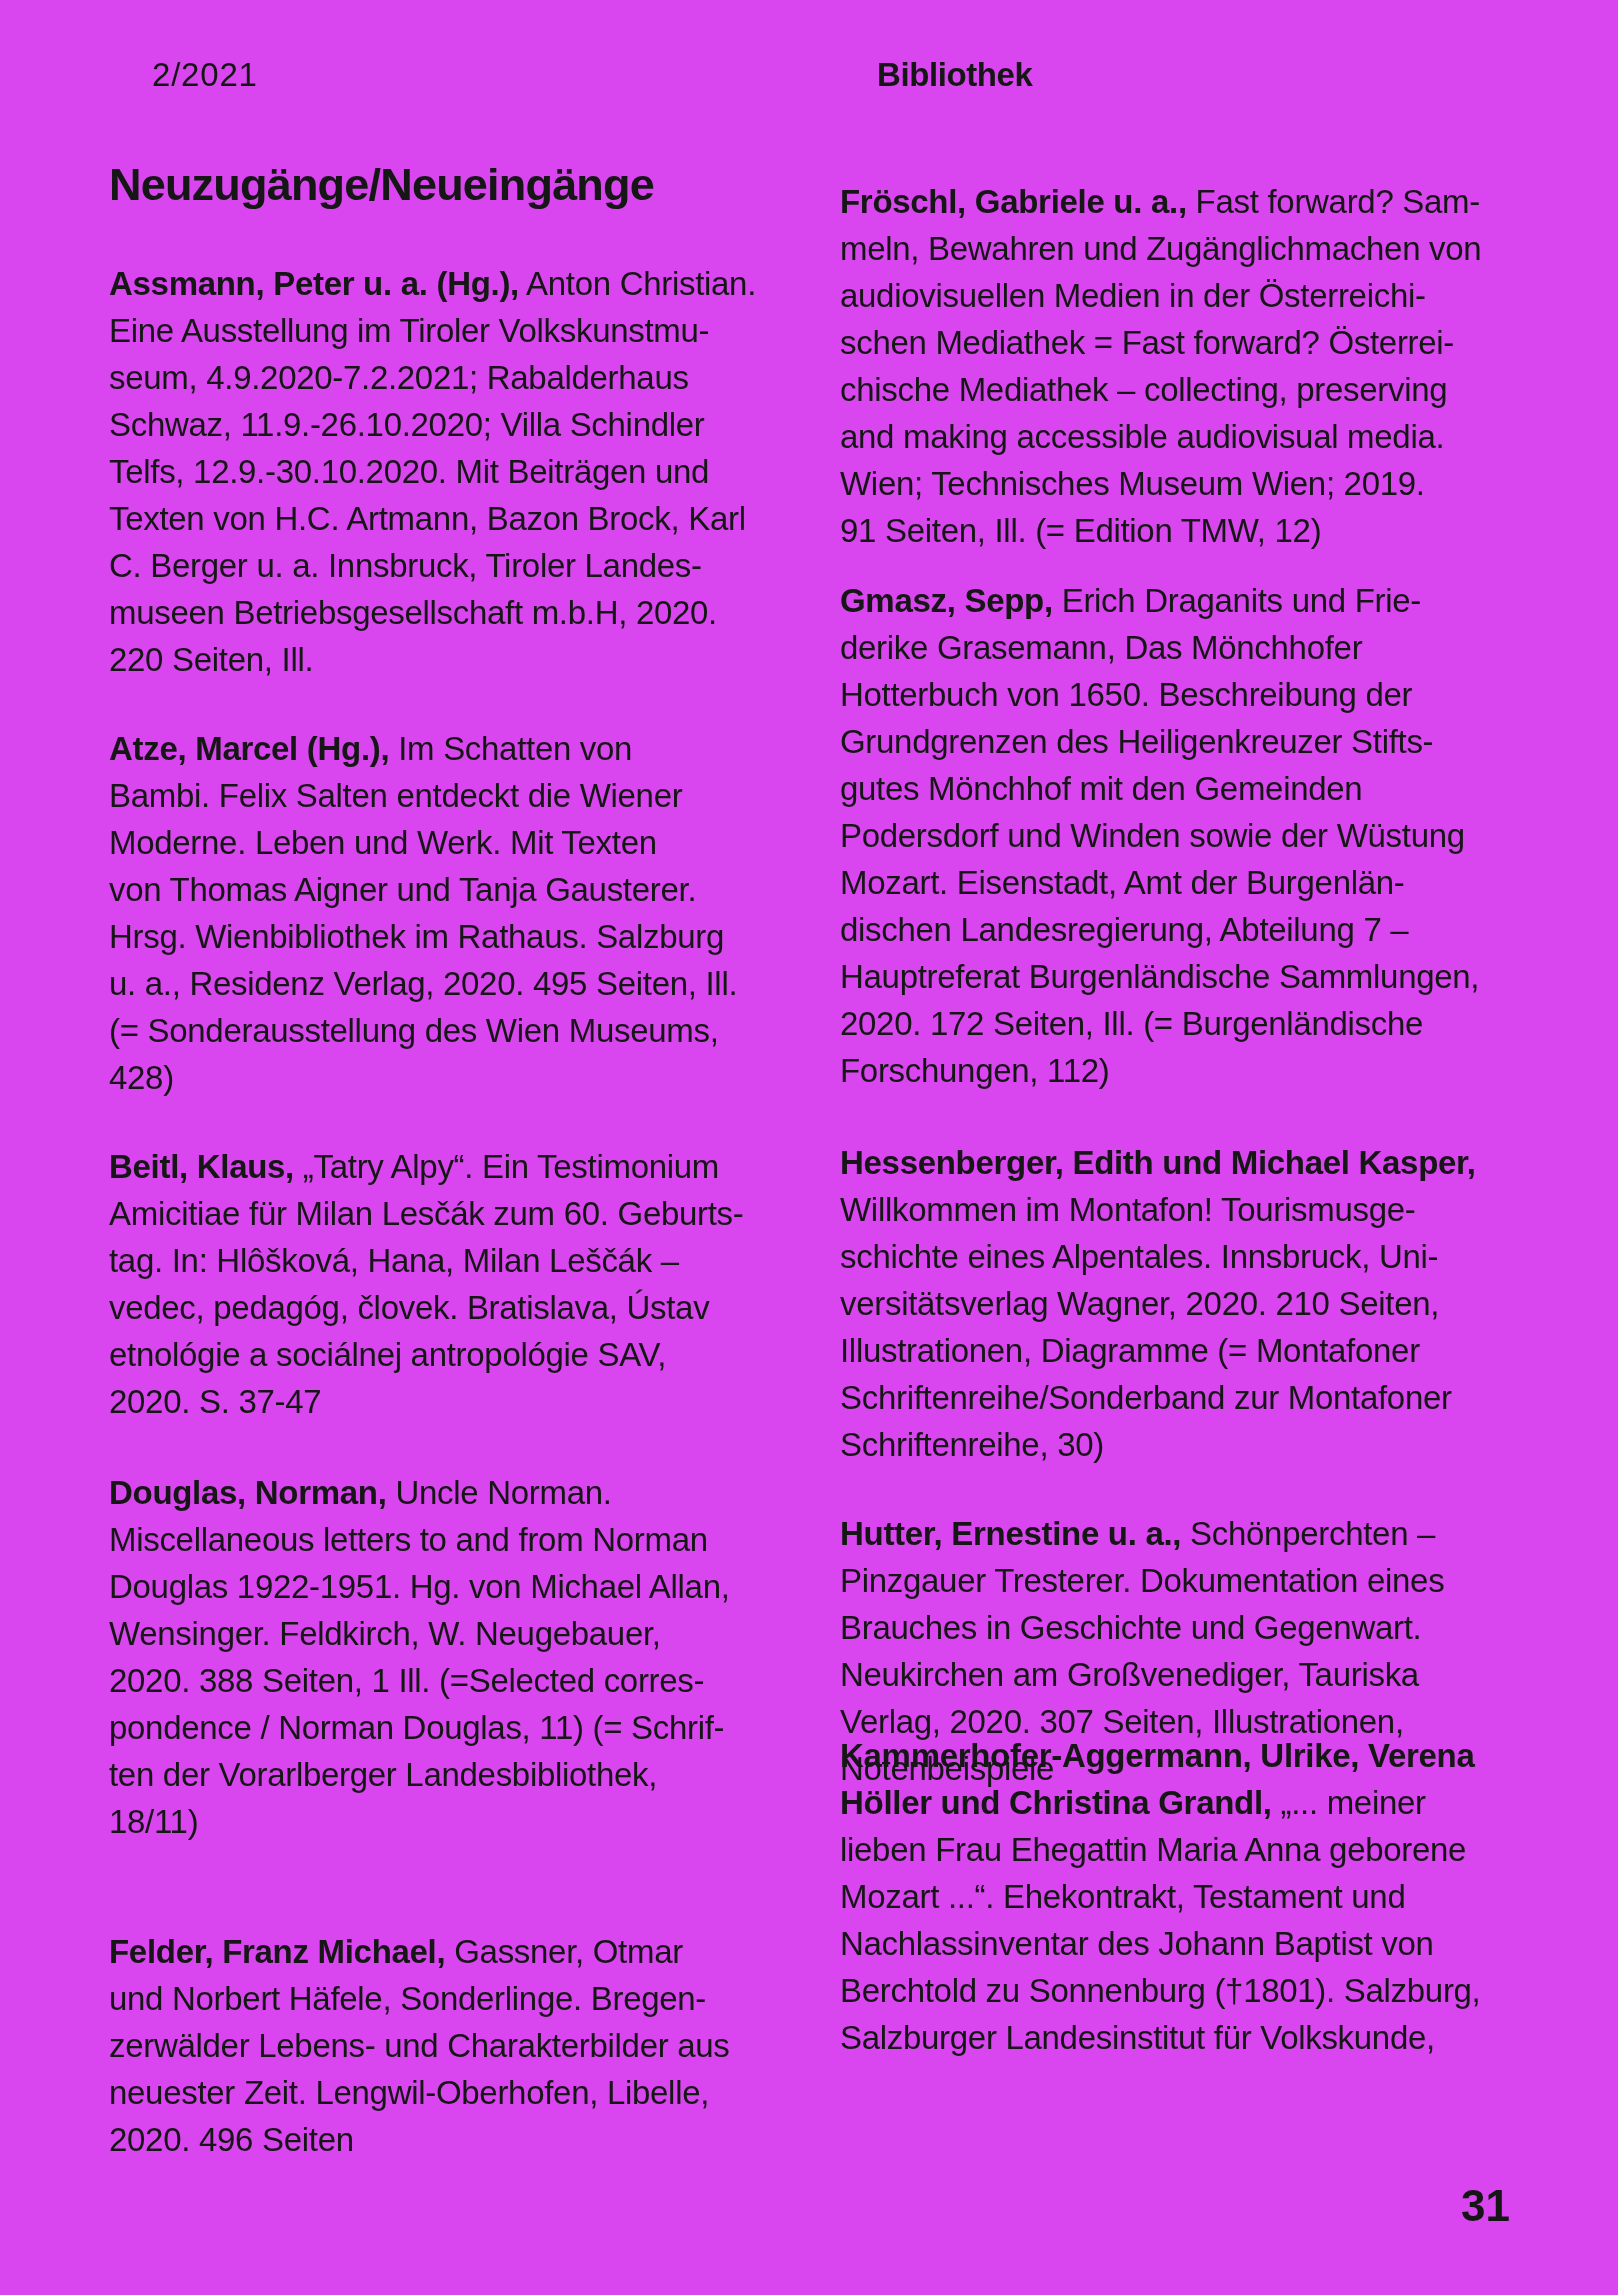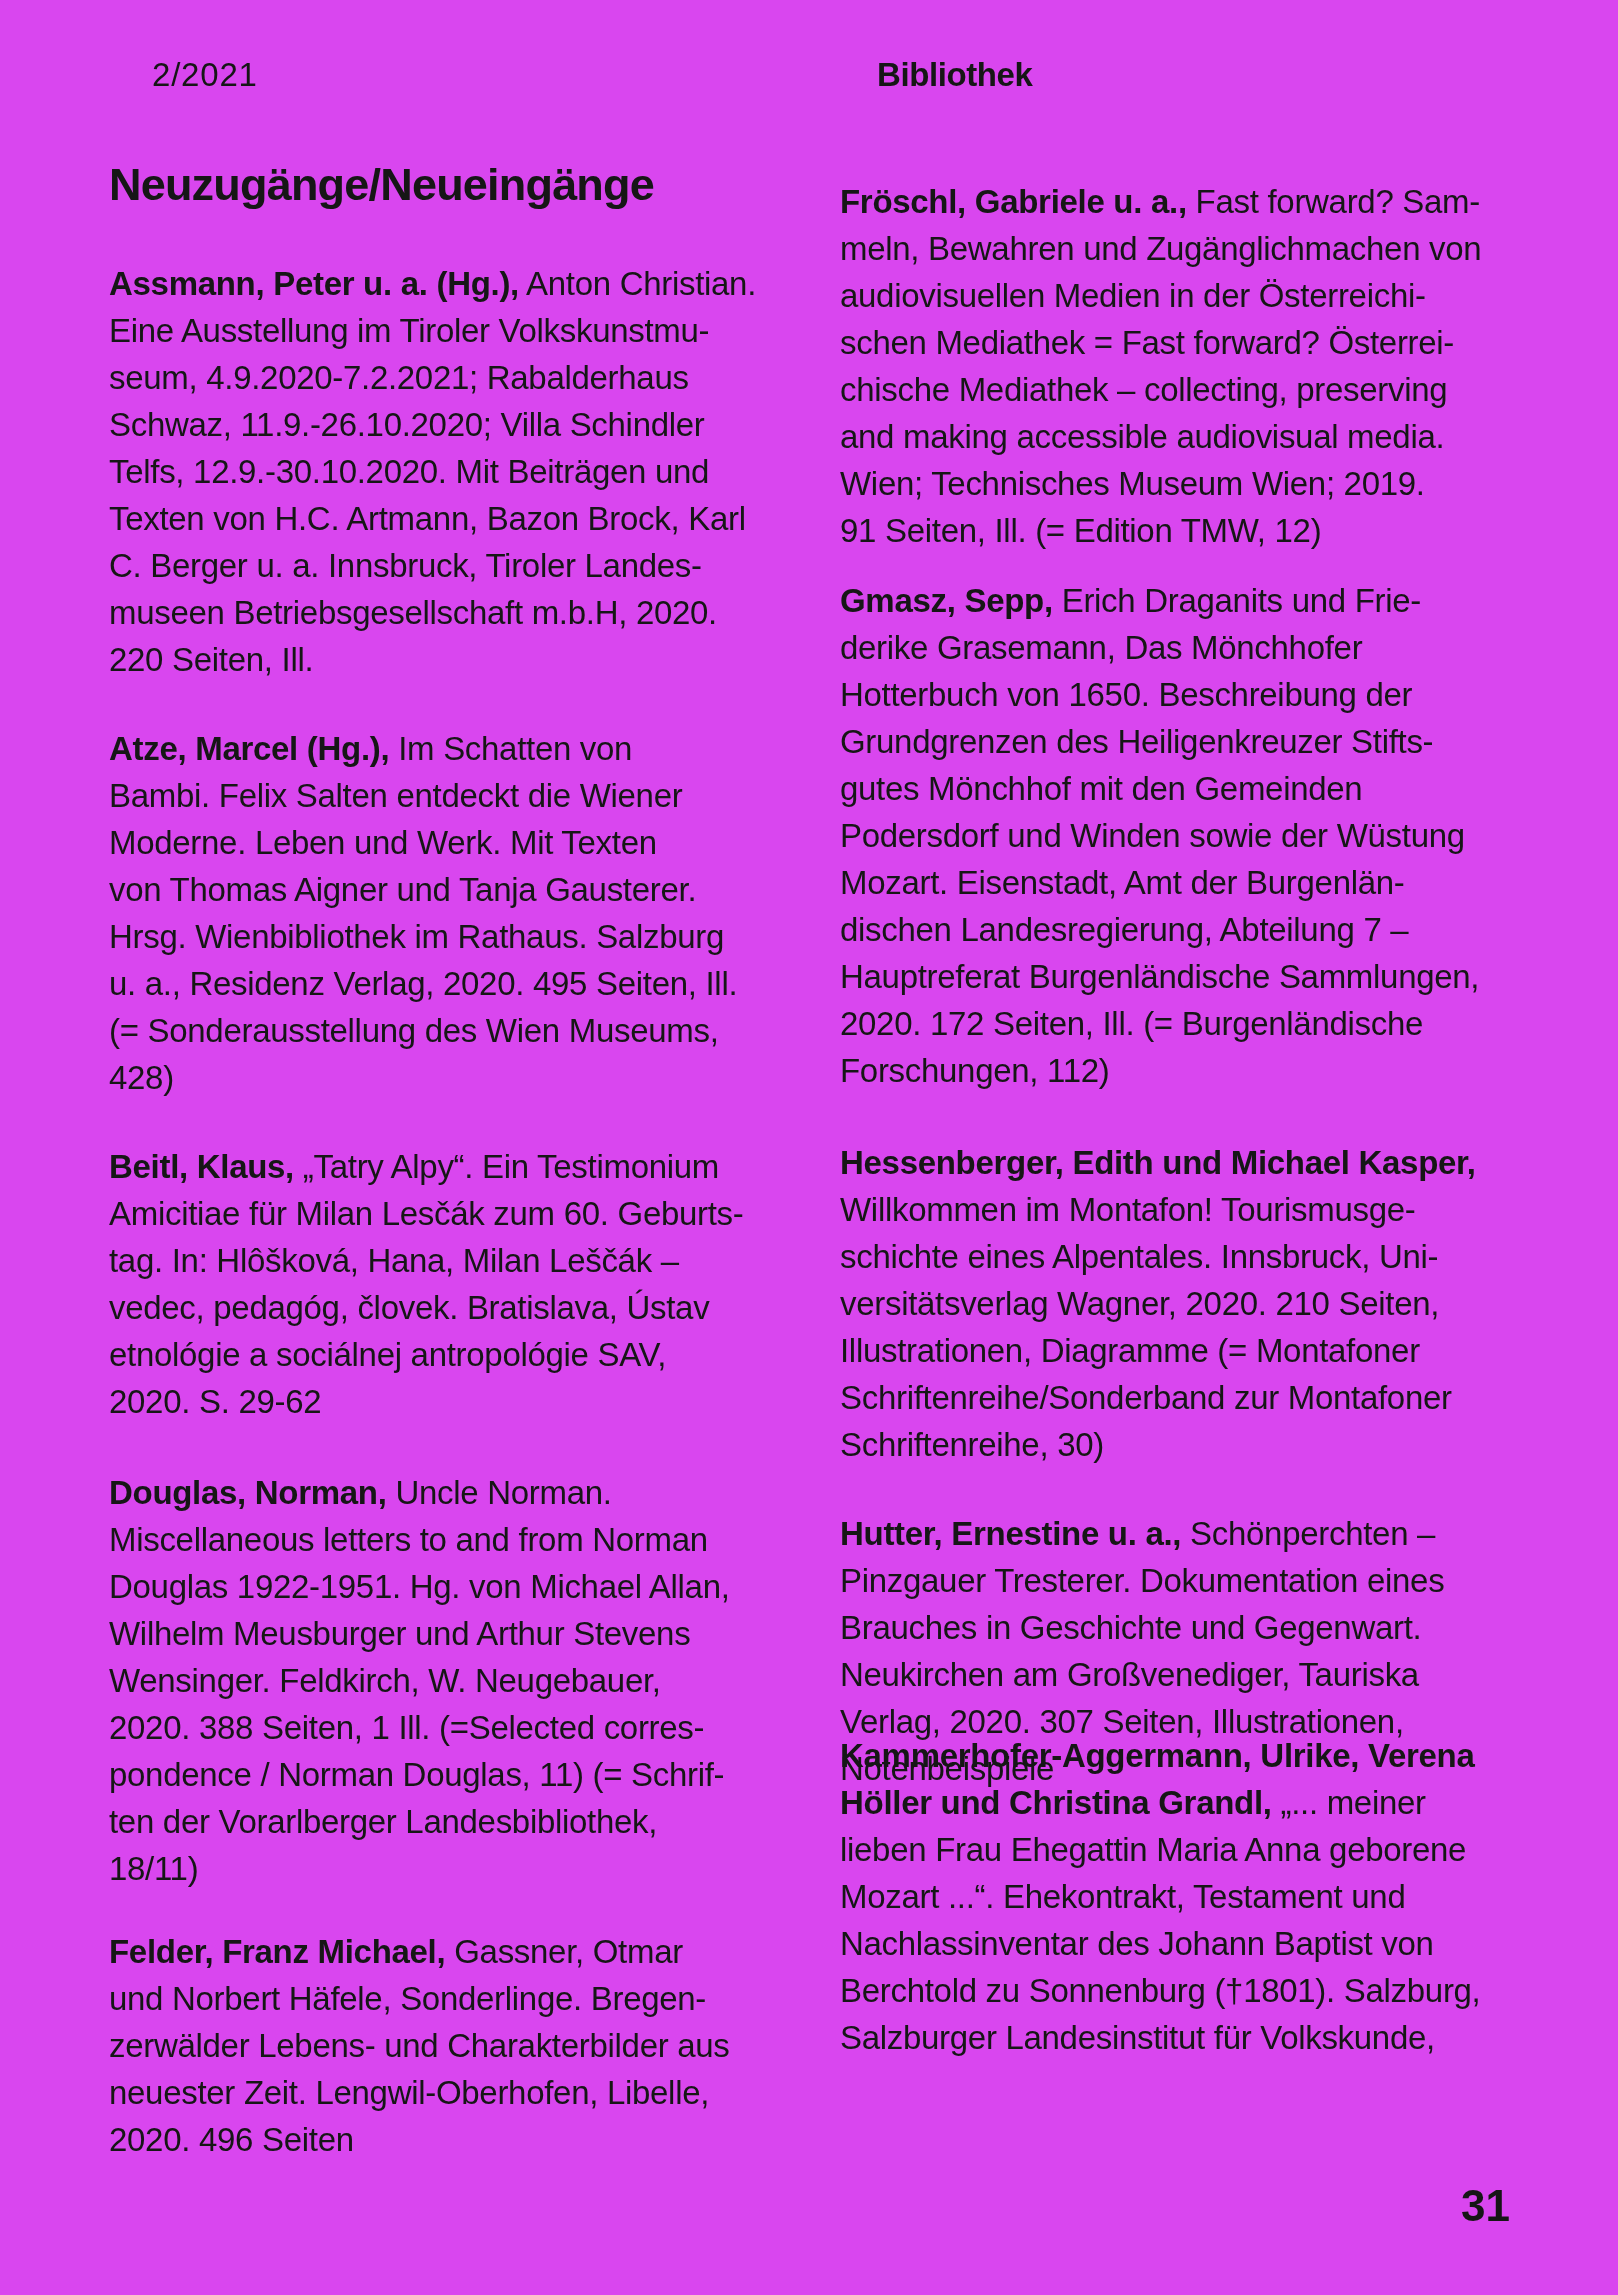--- a/index.html
+++ b/index.html
@@ -91,28 +91,27 @@
       <div><span class="b"></span><span>(= Sonderausstellung des Wien Museums,</span></div>
       <div><span class="b"></span><span>428)</span></div>
     </div>
 
     <div class="entry" style="top:1143px;">
       <div><span class="b">Beitl, Klaus,</span><span> „Tatry Alpy“. Ein Testimonium</span></div>
       <div><span class="b"></span><span>Amicitiae für Milan Lesčák zum 60. Geburts-</span></div>
       <div><span class="b"></span><span>tag. In: Hlôšková, Hana, Milan Leščák –</span></div>
       <div><span class="b"></span><span>vedec, pedagóg, človek. Bratislava, Ústav</span></div>
       <div><span class="b"></span><span>etnológie a sociálnej antropológie SAV,</span></div>
-      <div><span class="b"></span><span>2020. S. 29-62</span></div>
+      <div><span class="b"></span><span>2020. S. 37-47</span></div>
     </div>
 
     <div class="entry" style="top:1469px;">
       <div><span class="b">Douglas, Norman,</span><span> Uncle Norman.</span></div>
       <div><span class="b"></span><span>Miscellaneous letters to and from Norman</span></div>
       <div><span class="b"></span><span>Douglas 1922-1951. Hg. von Michael Allan,</span></div>
-      <div><span class="b"></span><span>Wilhelm Meusburger und Arthur Stevens</span></div>
       <div><span class="b"></span><span>Wensinger. Feldkirch, W. Neugebauer,</span></div>
       <div><span class="b"></span><span>2020. 388 Seiten, 1 Ill. (=Selected corres-</span></div>
       <div><span class="b"></span><span>pondence / Norman Douglas, 11) (= Schrif-</span></div>
       <div><span class="b"></span><span>ten der Vorarlberger Landesbibliothek,</span></div>
       <div><span class="b"></span><span>18/11)</span></div>
     </div>
 
     <div class="entry" style="top:1928px;">
       <div><span class="b">Felder, Franz Michael,</span><span> Gassner, Otmar</span></div>
       <div><span class="b"></span><span>und Norbert Häfele, Sonderlinge. Bregen-</span></div>

